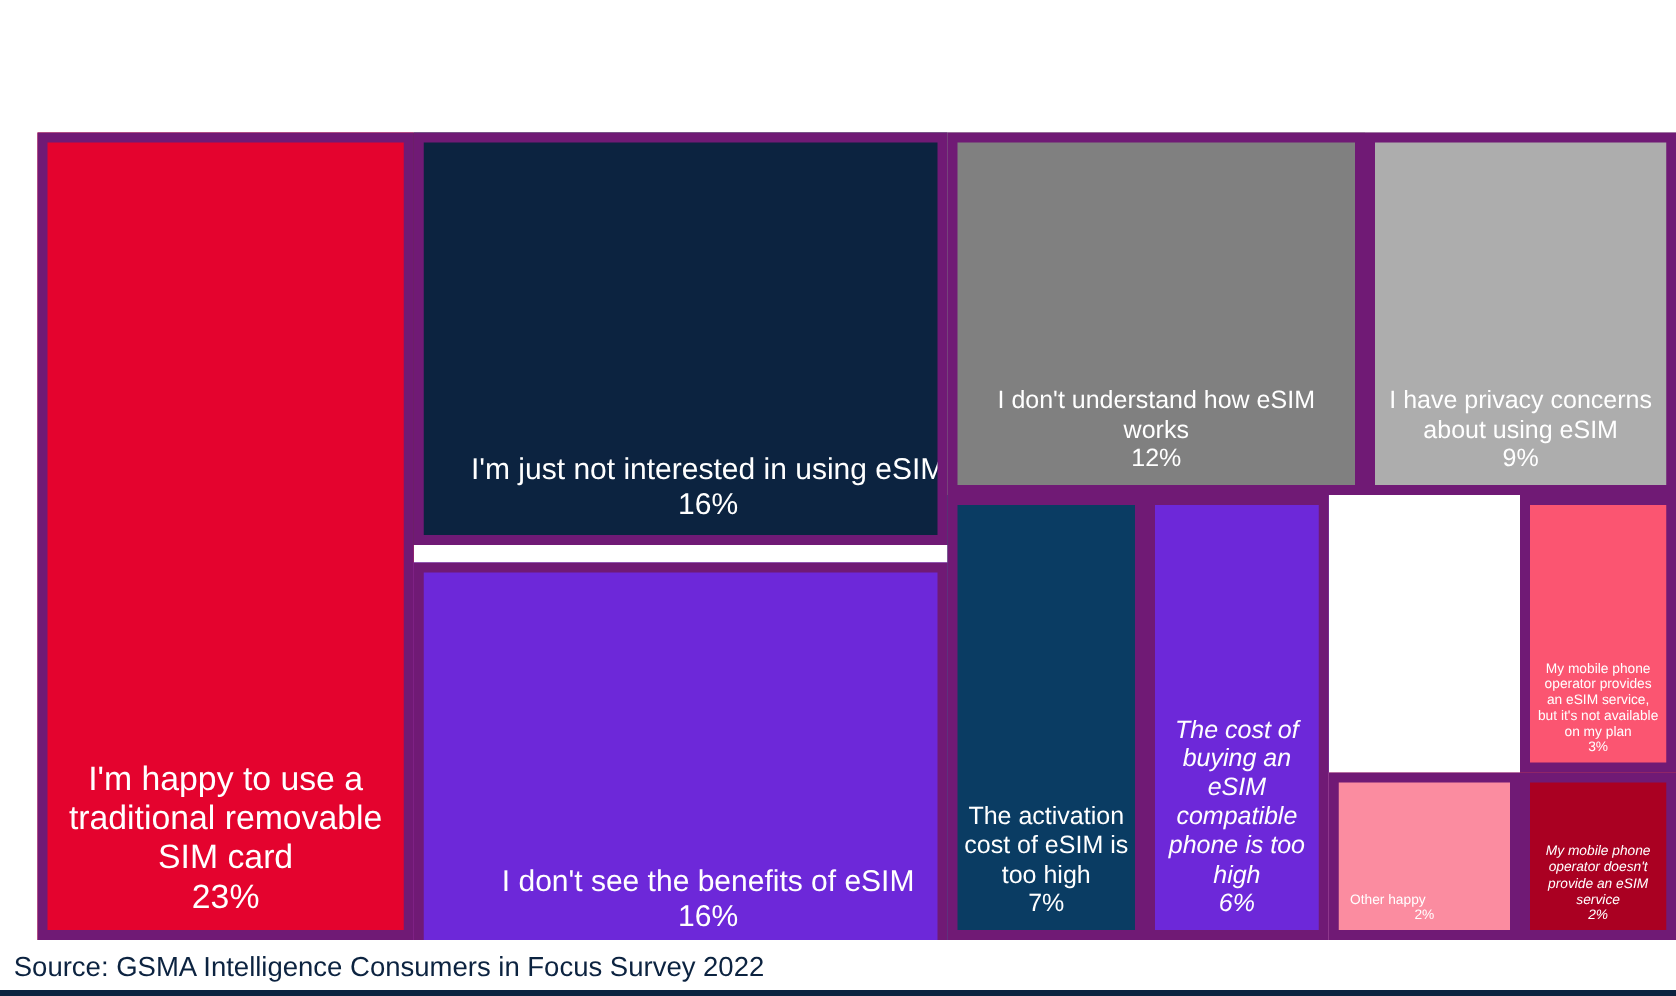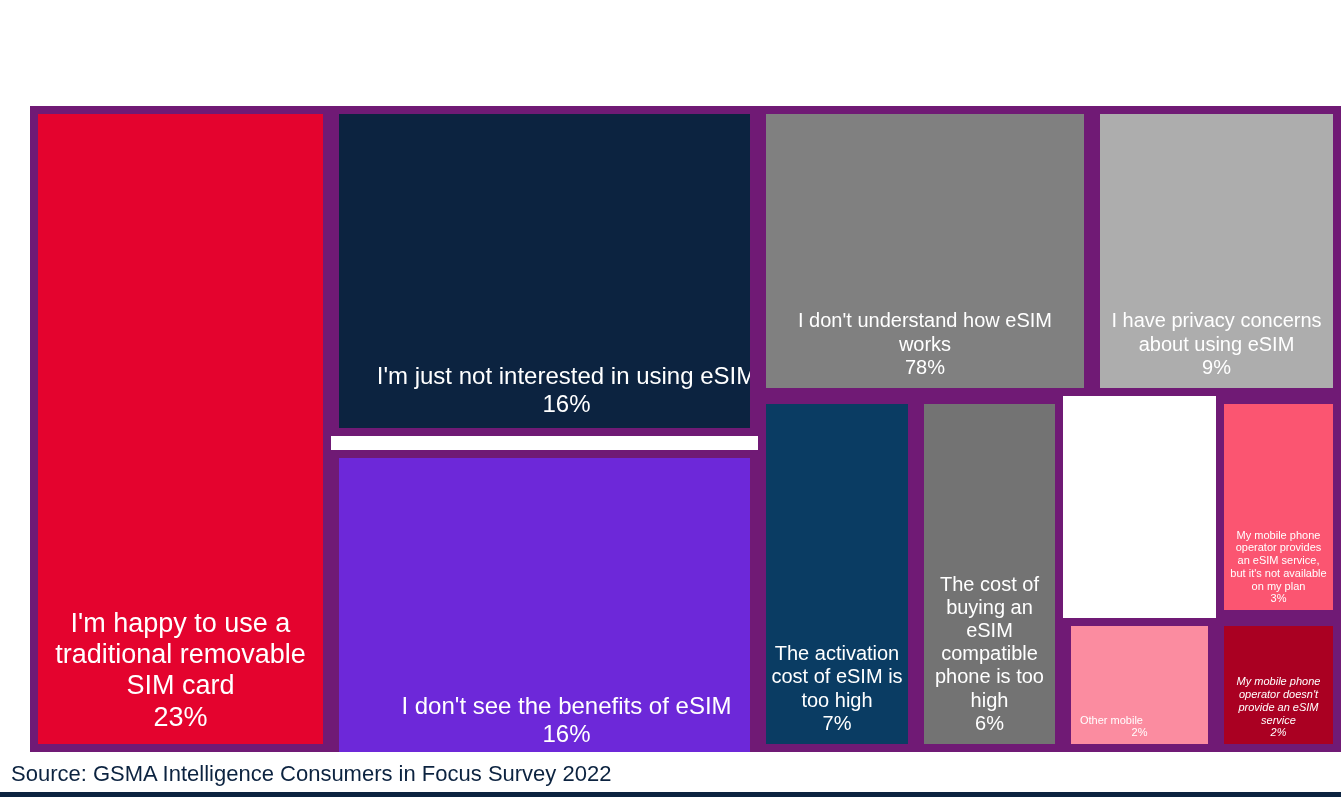--- a/index.html
+++ b/index.html
@@ -127,56 +127,56 @@
     <div class="tile sz-lg" style="left:301px; top:344px; width:427px; height:316px; background:#6d28d9;">
       <div class="tile-inner">
         <span class="tile-label">I don't see the benefits of eSIM</span>
         <span class="tile-value">16%</span>
       </div>
     </div>
 
     <div class="tile sz-md" style="left:728px; top:0px; width:334px; height:290px; background:#808080;">
       <div class="tile-inner">
         <span class="tile-label">I don't understand how eSIM works</span>
-        <span class="tile-value">78%</span>
+        <span class="tile-value">12%</span>
       </div>
     </div>
 
     <div class="tile sz-md" style="left:1062px; top:0px; width:249px; height:290px; background:#ADADAD;">
       <div class="tile-inner">
         <span class="tile-label">I have privacy concerns about using eSIM</span>
         <span class="tile-value">9%</span>
       </div>
     </div>
 
     <div class="tile sz-md" style="left:728px; top:290px; width:158px; height:356px; background:#0A3C63;">
       <div class="tile-inner">
         <span class="tile-label">The activation cost of eSIM is too high</span>
         <span class="tile-value">7%</span>
       </div>
     </div>
 
-    <div class="tile sz-md" style="left:886px; top:290px; width:147px; height:356px; background:#737373;">
+    <div class="tile sz-md" style="left:886px; top:290px; width:147px; height:356px; background:#6d28d9;font-style:italic;">
       <div class="tile-inner">
         <span class="tile-label">The cost of buying an eSIM compatible phone is too high</span>
         <span class="tile-value">6%</span>
       </div>
     </div>
 
 
     <div class="tile sz-sm" style="left:1186px; top:290px; width:125px; height:222px; background:#FB5571;">
       <div class="tile-inner">
         <span class="tile-label">My mobile phone operator provides an eSIM service, but it's not available on my plan</span>
         <span class="tile-value">3%</span>
       </div>
     </div>
 
     <div class="tile sz-sm align-left" style="left:1033px; top:512px; width:153px; height:134px; background:#FB8CA0;">
       <div class="tile-inner">
-        <span class="tile-label">Other mobile</span>
+        <span class="tile-label">Other happy</span>
         <span class="tile-value">2%</span>
       </div>
     </div>
 
     <div class="tile sz-sm" style="left:1186px; top:512px; width:125px; height:134px; background:#AA0022;font-style:italic;">
       <div class="tile-inner">
         <span class="tile-label">My mobile phone operator doesn't provide an eSIM service</span>
         <span class="tile-value">2%</span>
       </div>
     </div>

